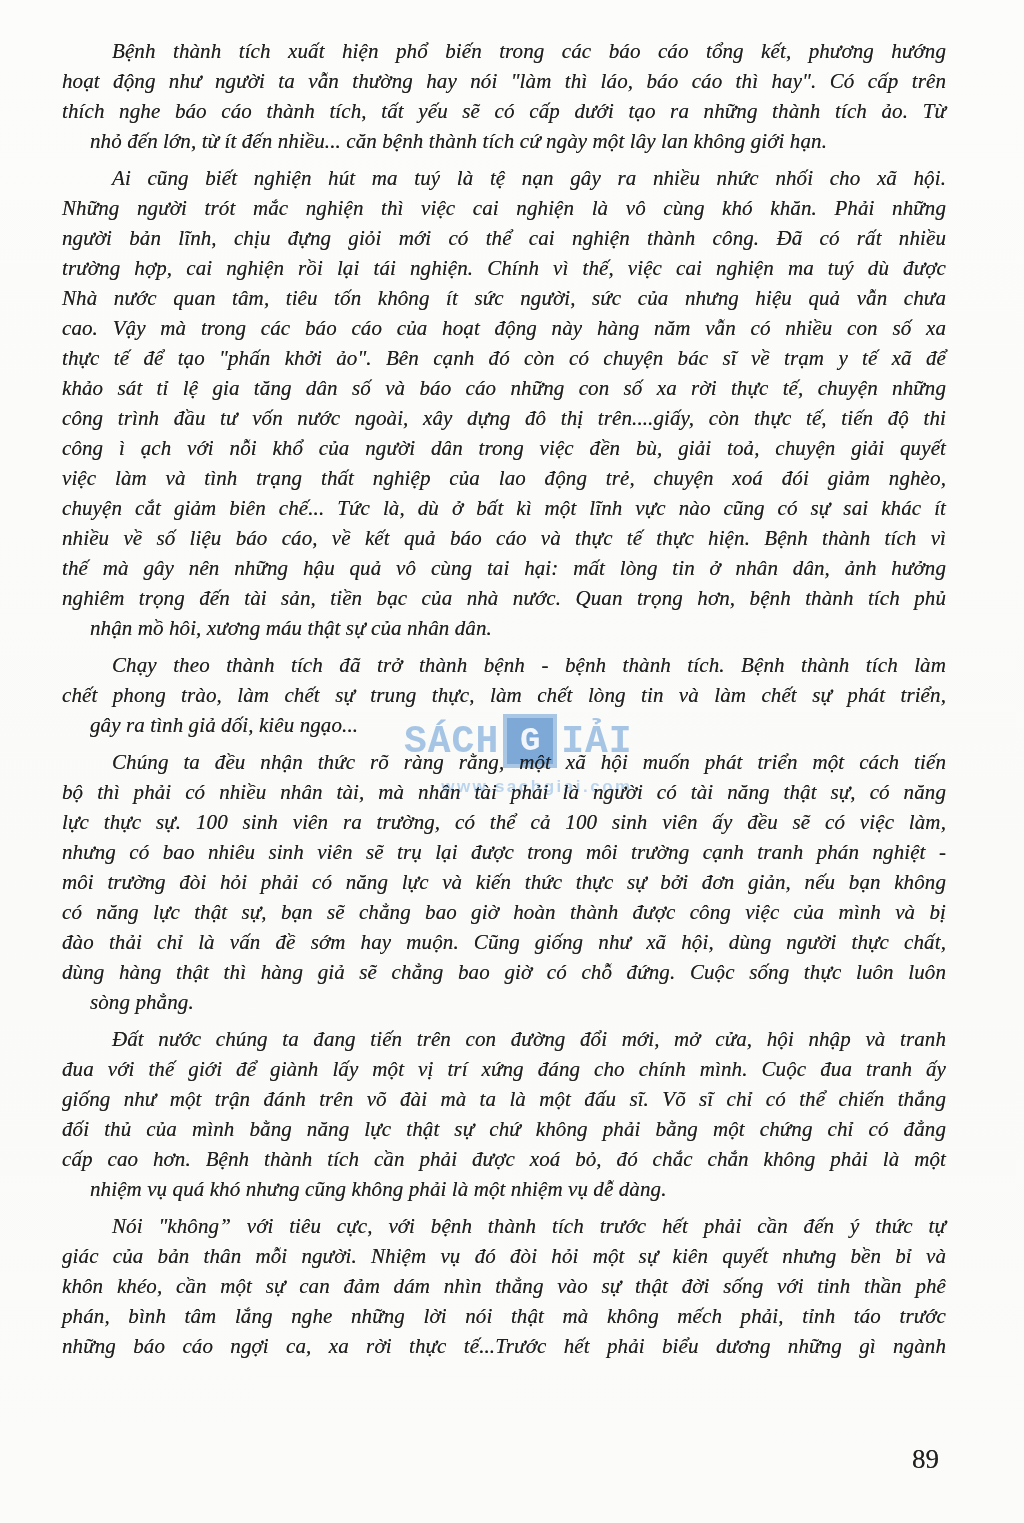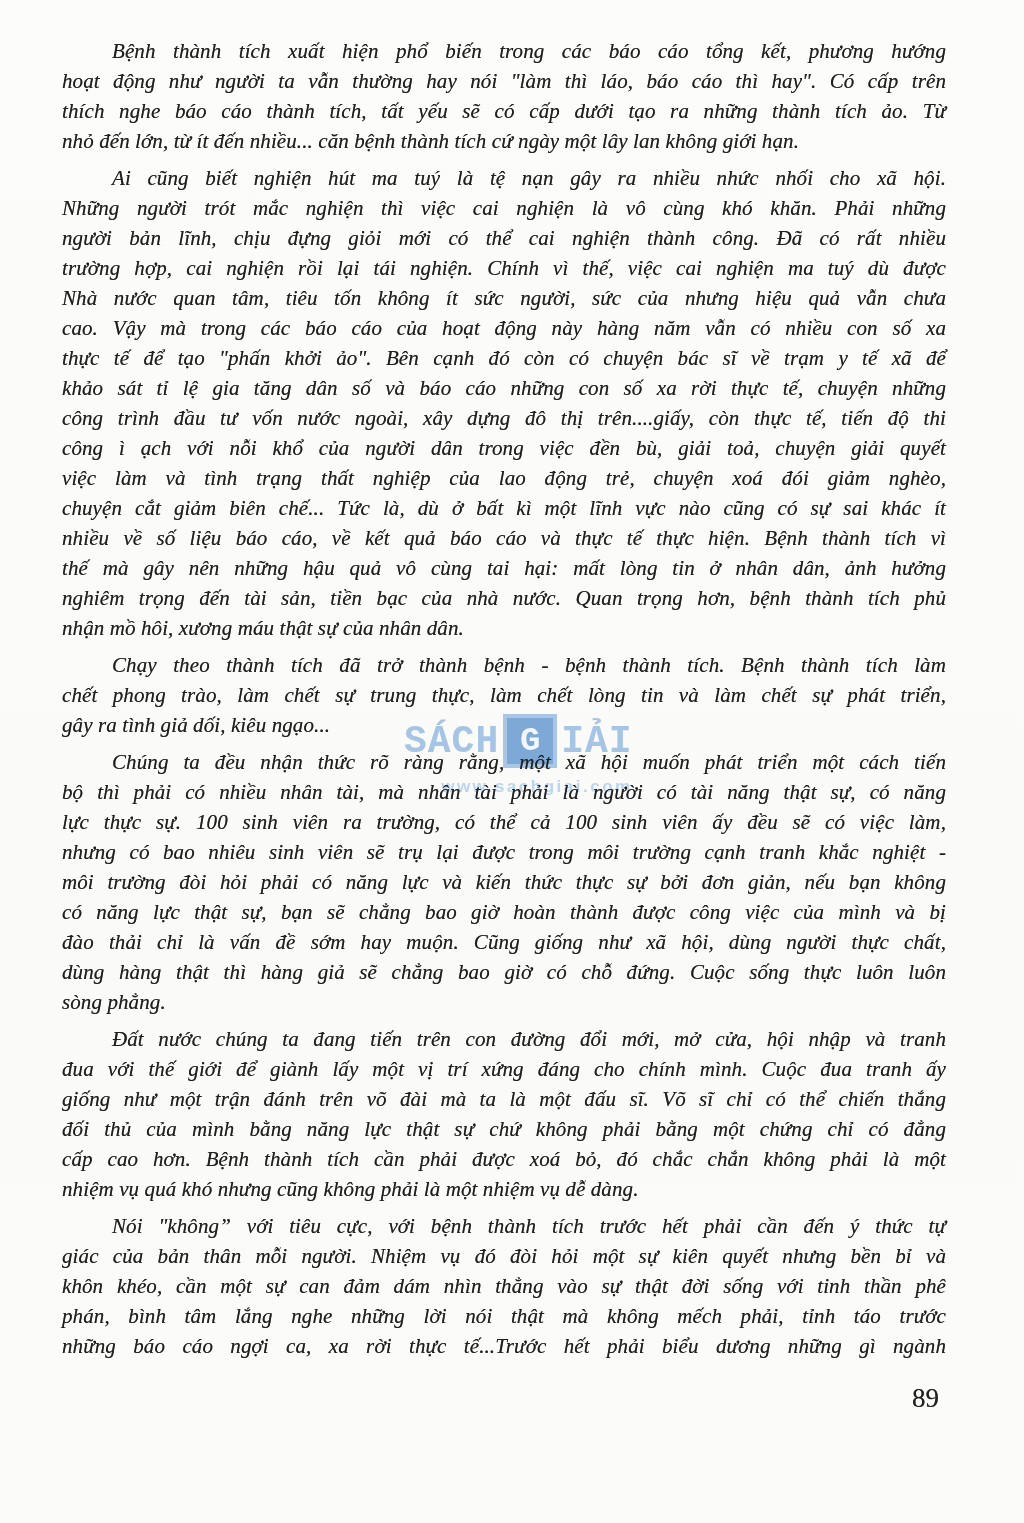--- a/index.html
+++ b/index.html
@@ -31,21 +31,21 @@
     font-size: 21px;
     line-height: 30px;
     height: 30px;
     text-align: justify;
     text-align-last: justify;
     white-space: normal;
     text-shadow: 0 0 0.5px rgba(25,25,25,0.65);
     letter-spacing: 0.1px;
   }
   .line.indent { text-indent: 50px; }
-  .line.last { text-align-last: left; }
+  .line.last { text-align-last: left; margin-left: 28px; }
 
   .watermark {
     position: absolute;
     left: 404px;
     top: 714px;
     z-index: 1;
     user-select: none;
     font-family: "Liberation Sans", "DejaVu Sans", sans-serif;
   }
   .wm-lockup {
@@ -78,21 +78,21 @@
     margin-top: 9px;
     text-align: right;
     color: #bcd5ee;
     font-weight: bold;
     font-size: 17px;
     letter-spacing: 2.5px;
   }
   .page-number {
     position: absolute;
     left: 912px;
-    top: 1383px;
+    top: 1444px;
     font-size: 27px;
     color: #202020;
     text-shadow: 0 0 0.5px rgba(25,25,25,0.6);
     z-index: 2;
   }
 </style>
 </head>
 <body>
 
 <div class="page">
@@ -135,21 +135,21 @@
       </div>
       <div class="paragraph">
         <div class="line indent">Chạy theo thành tích đã trở thành bệnh - bệnh thành tích. Bệnh thành tích làm</div>
         <div class="line">chết phong trào, làm chết sự trung thực, làm chết lòng tin và làm chết sự phát triển,</div>
         <div class="line last">gây ra tình giả dối, kiêu ngạo...</div>
       </div>
       <div class="paragraph">
         <div class="line indent">Chúng ta đều nhận thức rõ ràng rằng, một xã hội muốn phát triển một cách tiến</div>
         <div class="line">bộ thì phải có nhiều nhân tài, mà nhân tài phải là người có tài năng thật sự, có năng</div>
         <div class="line">lực thực sự. 100 sinh viên ra trường, có thể cả 100 sinh viên ấy đều sẽ có việc làm,</div>
-        <div class="line">nhưng có bao nhiêu sinh viên sẽ trụ lại được trong môi trường cạnh tranh khắc nghiệt -</div>
+        <div class="line">nhưng có bao nhiêu sinh viên sẽ trụ lại được trong môi trường cạnh tranh phán nghiệt -</div>
         <div class="line">môi trường đòi hỏi phải có năng lực và kiến thức thực sự bởi đơn giản, nếu bạn không</div>
         <div class="line">có năng lực thật sự, bạn sẽ chẳng bao giờ hoàn thành được công việc của mình và bị</div>
         <div class="line">đào thải chỉ là vấn đề sớm hay muộn. Cũng giống như xã hội, dùng người thực chất,</div>
         <div class="line">dùng hàng thật thì hàng giả sẽ chẳng bao giờ có chỗ đứng. Cuộc sống thực luôn luôn</div>
         <div class="line last">sòng phẳng.</div>
       </div>
       <div class="paragraph">
         <div class="line indent">Đất nước chúng ta đang tiến trên con đường đổi mới, mở cửa, hội nhập và tranh</div>
         <div class="line">đua với thế giới để giành lấy một vị trí xứng đáng cho chính mình. Cuộc đua tranh ấy</div>
         <div class="line">giống như một trận đánh trên võ đài mà ta là một đấu sĩ. Võ sĩ chỉ có thể chiến thắng</div>

